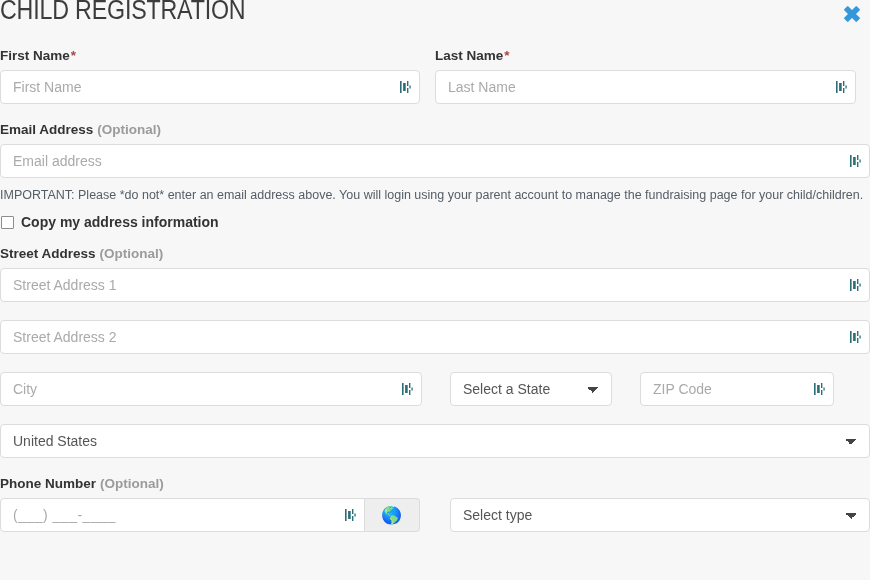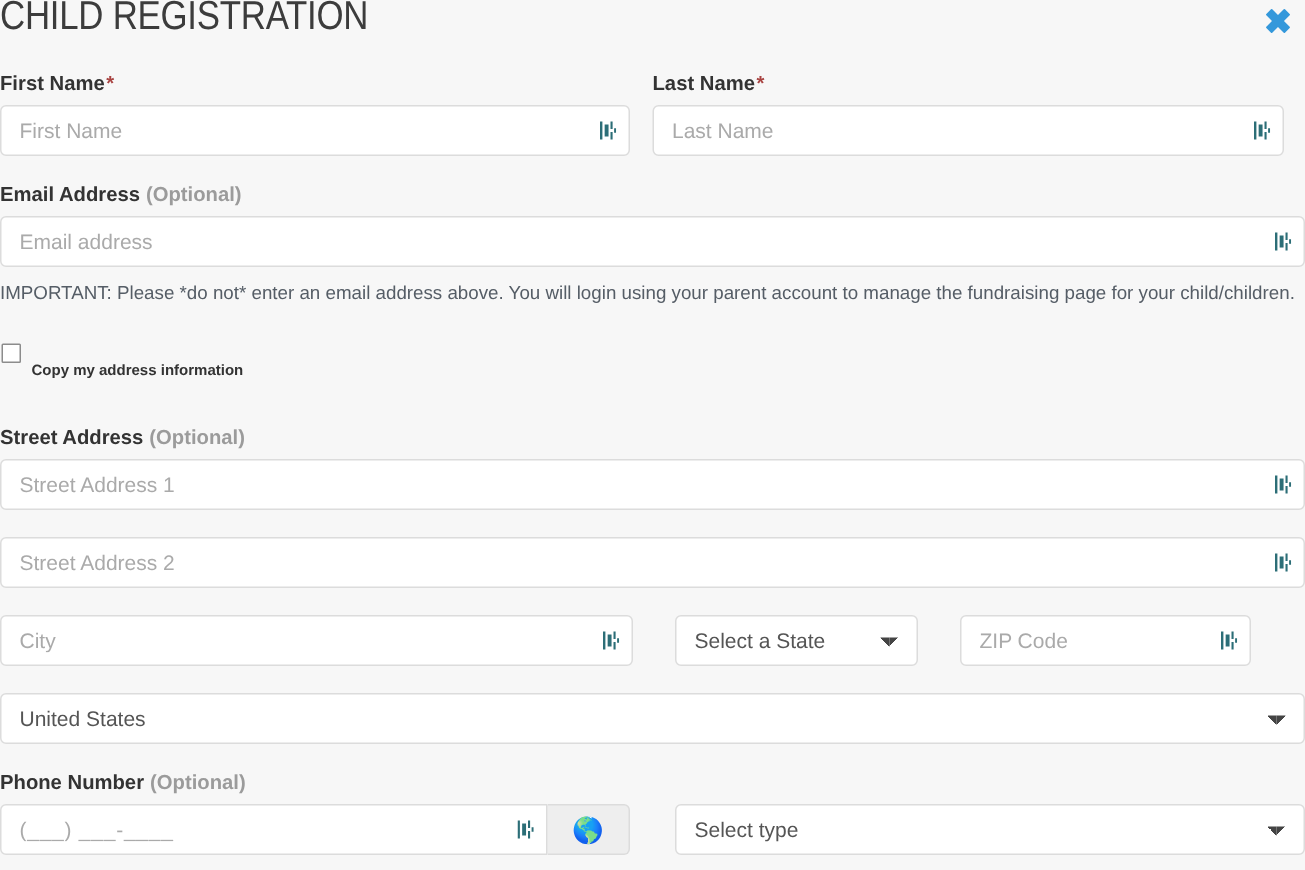--- a/index.html
+++ b/index.html
@@ -173,26 +173,25 @@
     background: #ffffff;
     border-radius: 1px;
     margin: 0 7px 0 1px;
     flex: none;
     cursor: pointer;
     padding: 0;
     appearance: none;
     -webkit-appearance: none;
   }
   .cb-label {
-    font-size: 10px;
+    font-size: 14px;
     font-weight: bold;
     color: #333333;
     cursor: pointer;
     line-height: 16px;
-    margin-top: 26px;
   }
 
   
   .phone-group {
     display: flex;
     width: 420px;
   }
   .phone-input-wrap {
     position: relative;
     flex: 1 1 auto;
@@ -219,21 +218,21 @@
     justify-content: center;
     padding: 0;
   }
   .globe-btn .g-emoji {
     font-size: 17px;
     line-height: 1;
   }
 
   
   .mt-18 { margin-top: 18px; }
-  .mt-12 { margin-top: 28px; }
+  .mt-12 { margin-top: 16px; }
 </style>
 </head>
 <body>
 
 <div class="page">
 
   <div class="modal-header">
     <div class="modal-title">CHILD REGISTRATION</div>
     <button class="close-btn" aria-label="Close">
       <svg width="28" height="28" viewBox="0 0 28 28">

